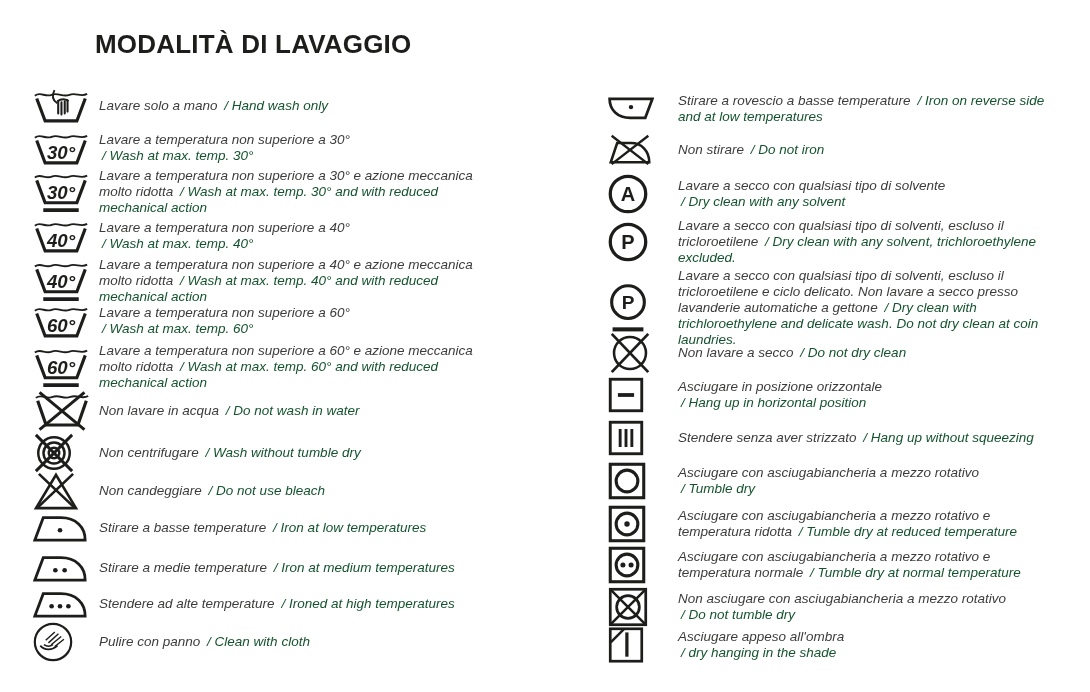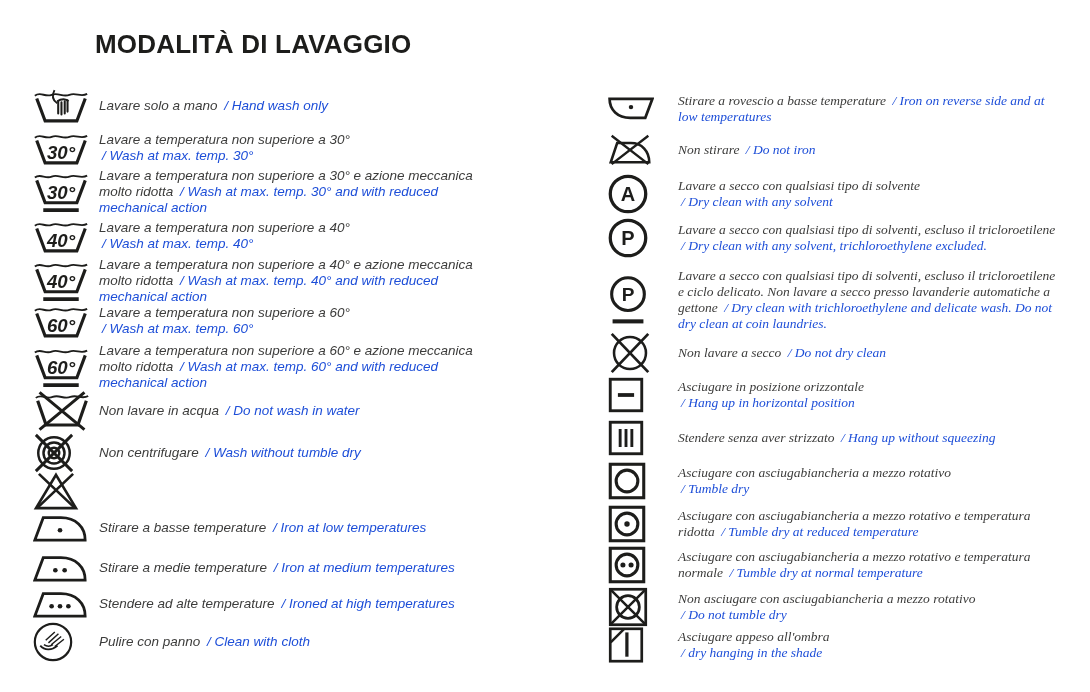--- a/index.html
+++ b/index.html
@@ -7,22 +7,22 @@
        font-family:"Liberation Sans", sans-serif;}
   .page-title{position:absolute;left:62px;top:12px;font-size:26px;font-weight:bold;
        color:#1d1d1b;letter-spacing:.2px;margin-left:33px;}
   .row{position:absolute;display:flex;align-items:center;}
   .row.l{left:33px;}
   .row.r{left:608px;}
   .icon-cell{flex:0 0 66px;display:flex;align-items:flex-start;}
   .r .icon-cell{flex:0 0 70px;}
   .txt{margin:0;font-style:italic;font-size:13.5px;line-height:16px;color:#3c3c3b;}
   .l .txt{width:378px;}
-  .r .txt{width:382px;font-family:Liberation Serif, serif;}
-  .en{color:#1d4ed8;margin-left:3px;}
+  .r .txt{width:382px;}
+  .en{color:#14532d;margin-left:3px;}
   svg{display:block;}
   svg text{font-family:"Liberation Sans", sans-serif;}
 </style>
 </head>
 <body>
 
 <h1 class="page-title">MODALITÀ DI LAVAGGIO</h1>
 
 <div class="row l" style="top:88px">
   <div class="icon-cell">
@@ -129,20 +129,21 @@
   <p class="txt"><span class="it">Non centrifugare</span> <span class="en">/&nbsp;Wash without tumble dry</span></p>
 </div>
 
 <div class="row l" style="top:472px">
   <div class="icon-cell">
     <svg width="46" height="38" viewBox="0 0 48 40" fill="none" stroke="#1d1d1b">
       <path d="M24 3 L45 38 L3 38 Z" stroke-width="2.8"></path>
       <path d="M6 2 L44 38 M42 2 L4 38" stroke-width="2.8"></path>
     </svg>
   </div>
+  <p class="txt"><span class="it">Non candeggiare</span> <span class="en">/&nbsp;Do not use bleach</span></p>
 </div>
 
 <div class="row l" style="top:513px">
   <div class="icon-cell">
     <svg width="54" height="29" viewBox="0 0 58 31" fill="none" stroke="#1d1d1b">
       <path d="M2 29 L56 29 C56 15 46 5 30 5 L11 5 L2 29 Z" stroke-width="3"></path>
       <circle cx="29" cy="18.5" r="2.5" fill="#1d1d1b" stroke="none"></circle>
     </svg>
   </div>
   <p class="txt"><span class="it">Stirare a basse temperature</span> <span class="en">/&nbsp;Iron at low temperatures</span></p>

